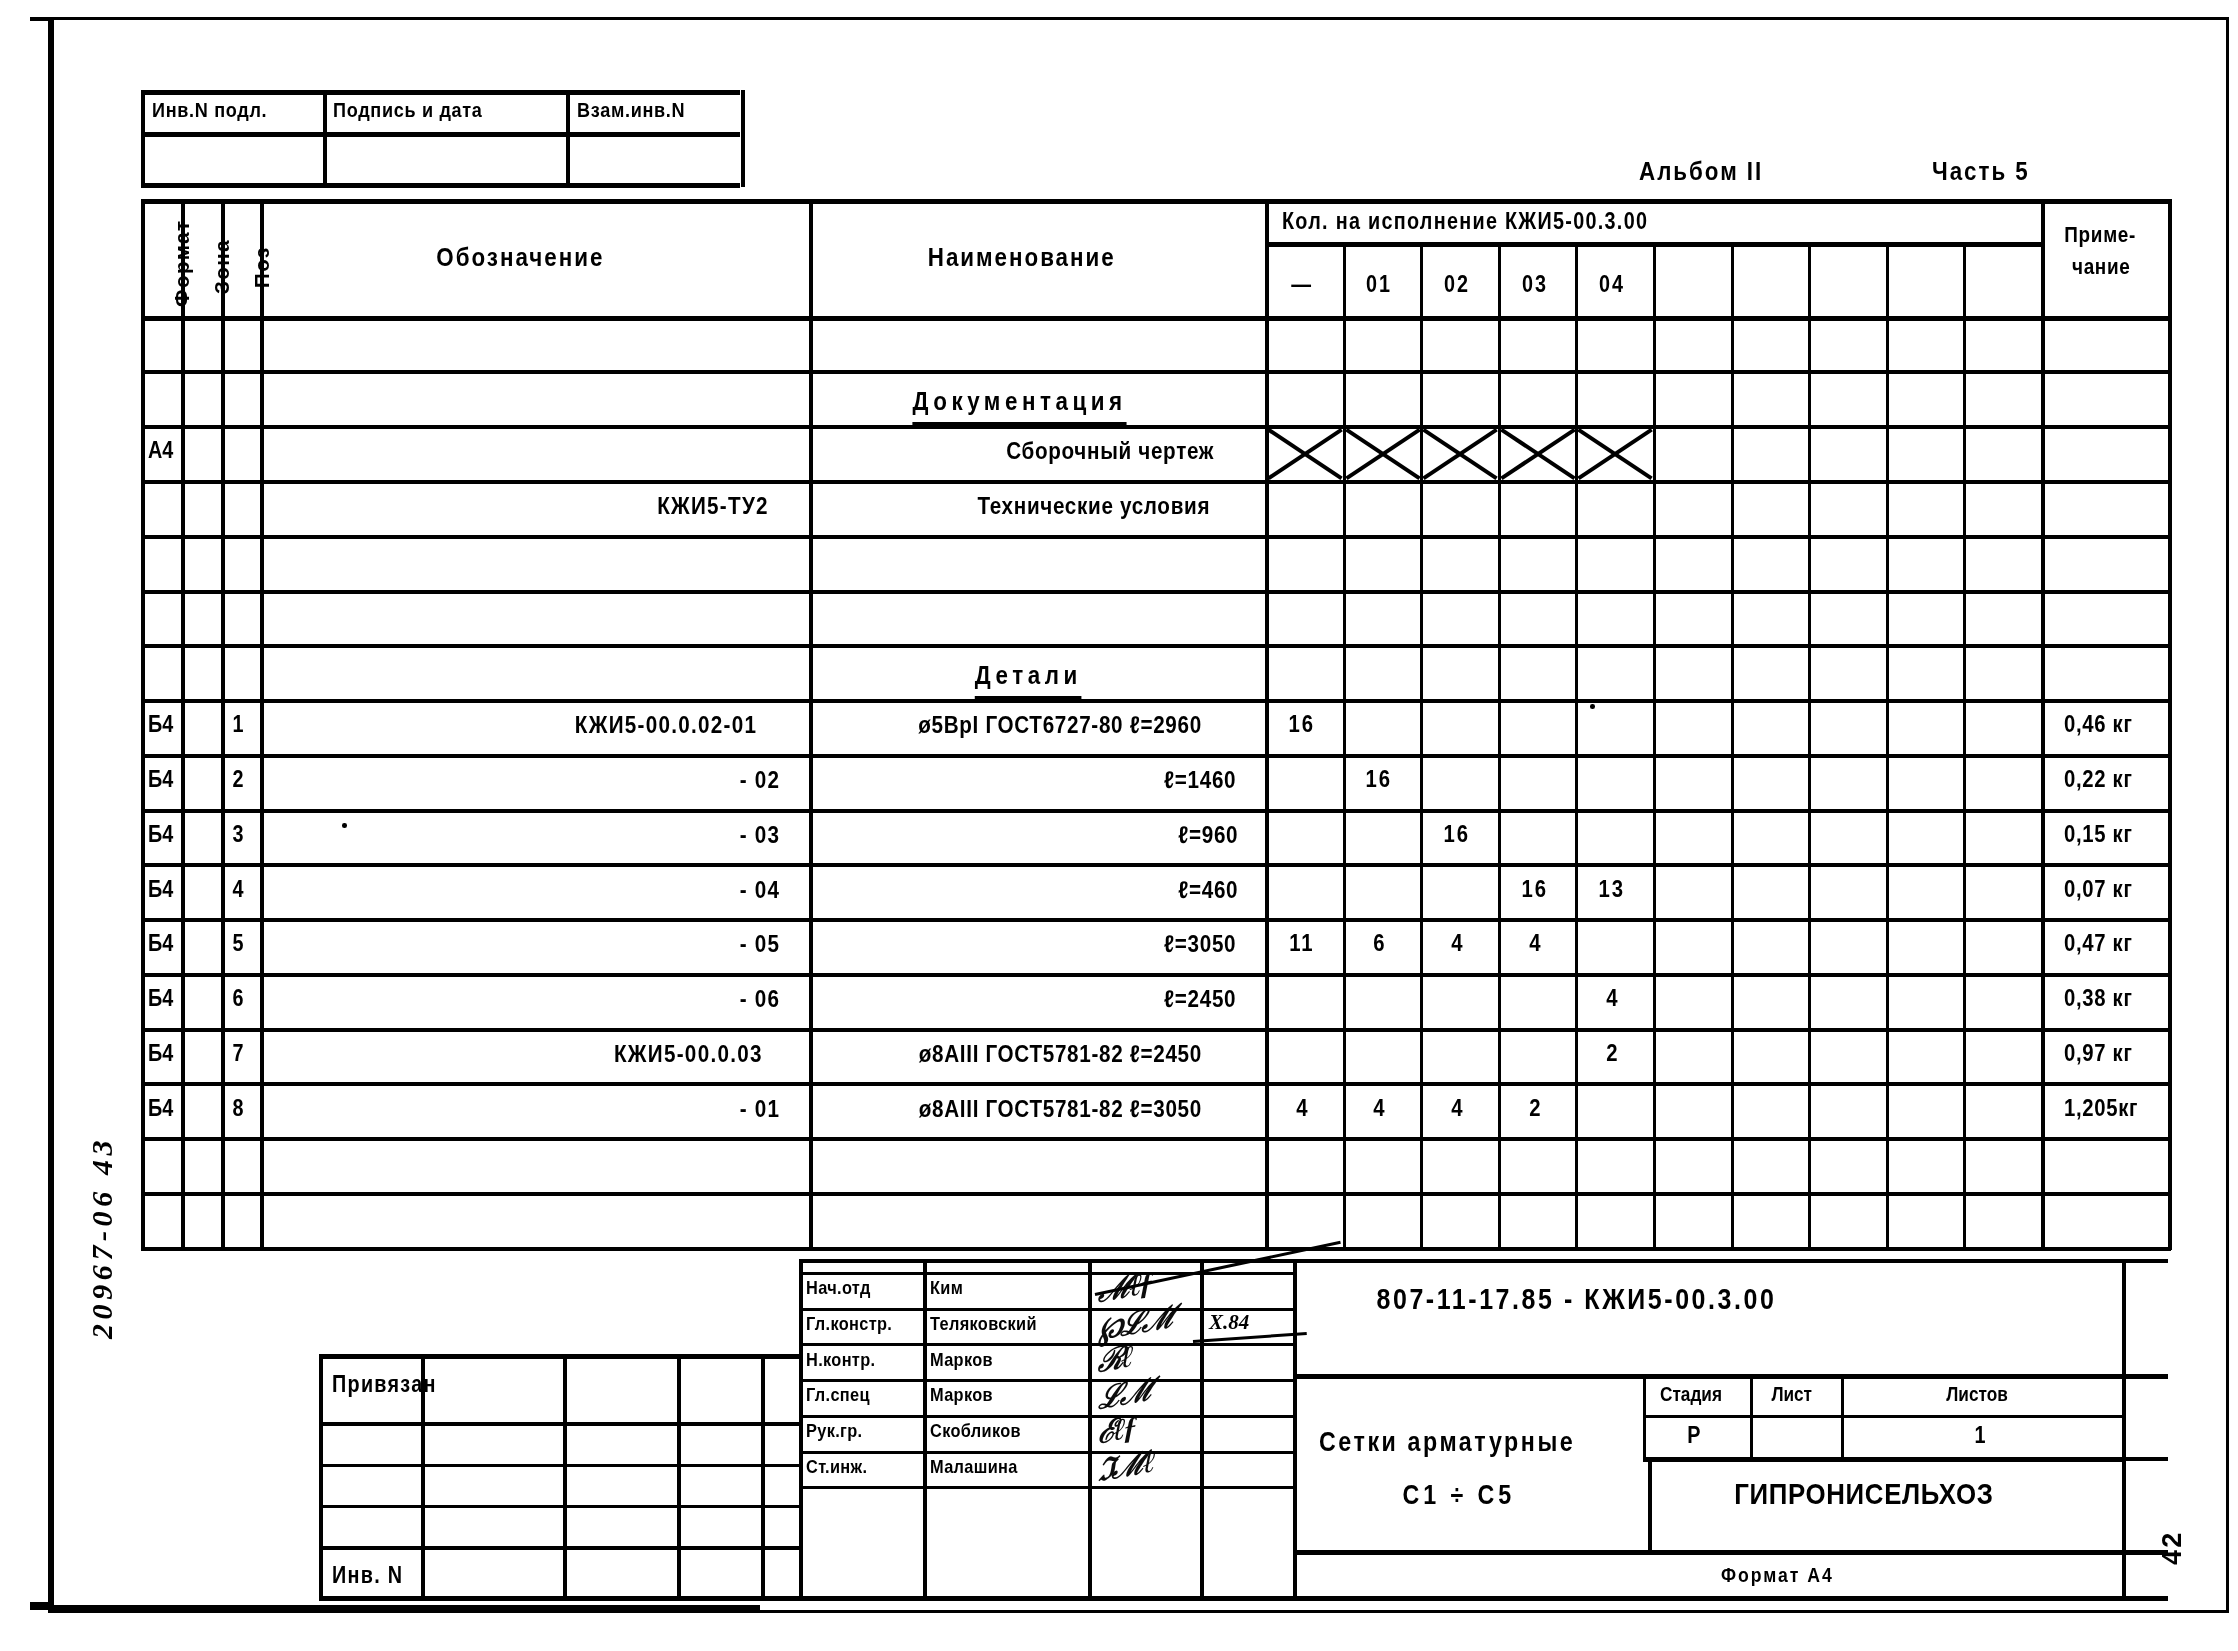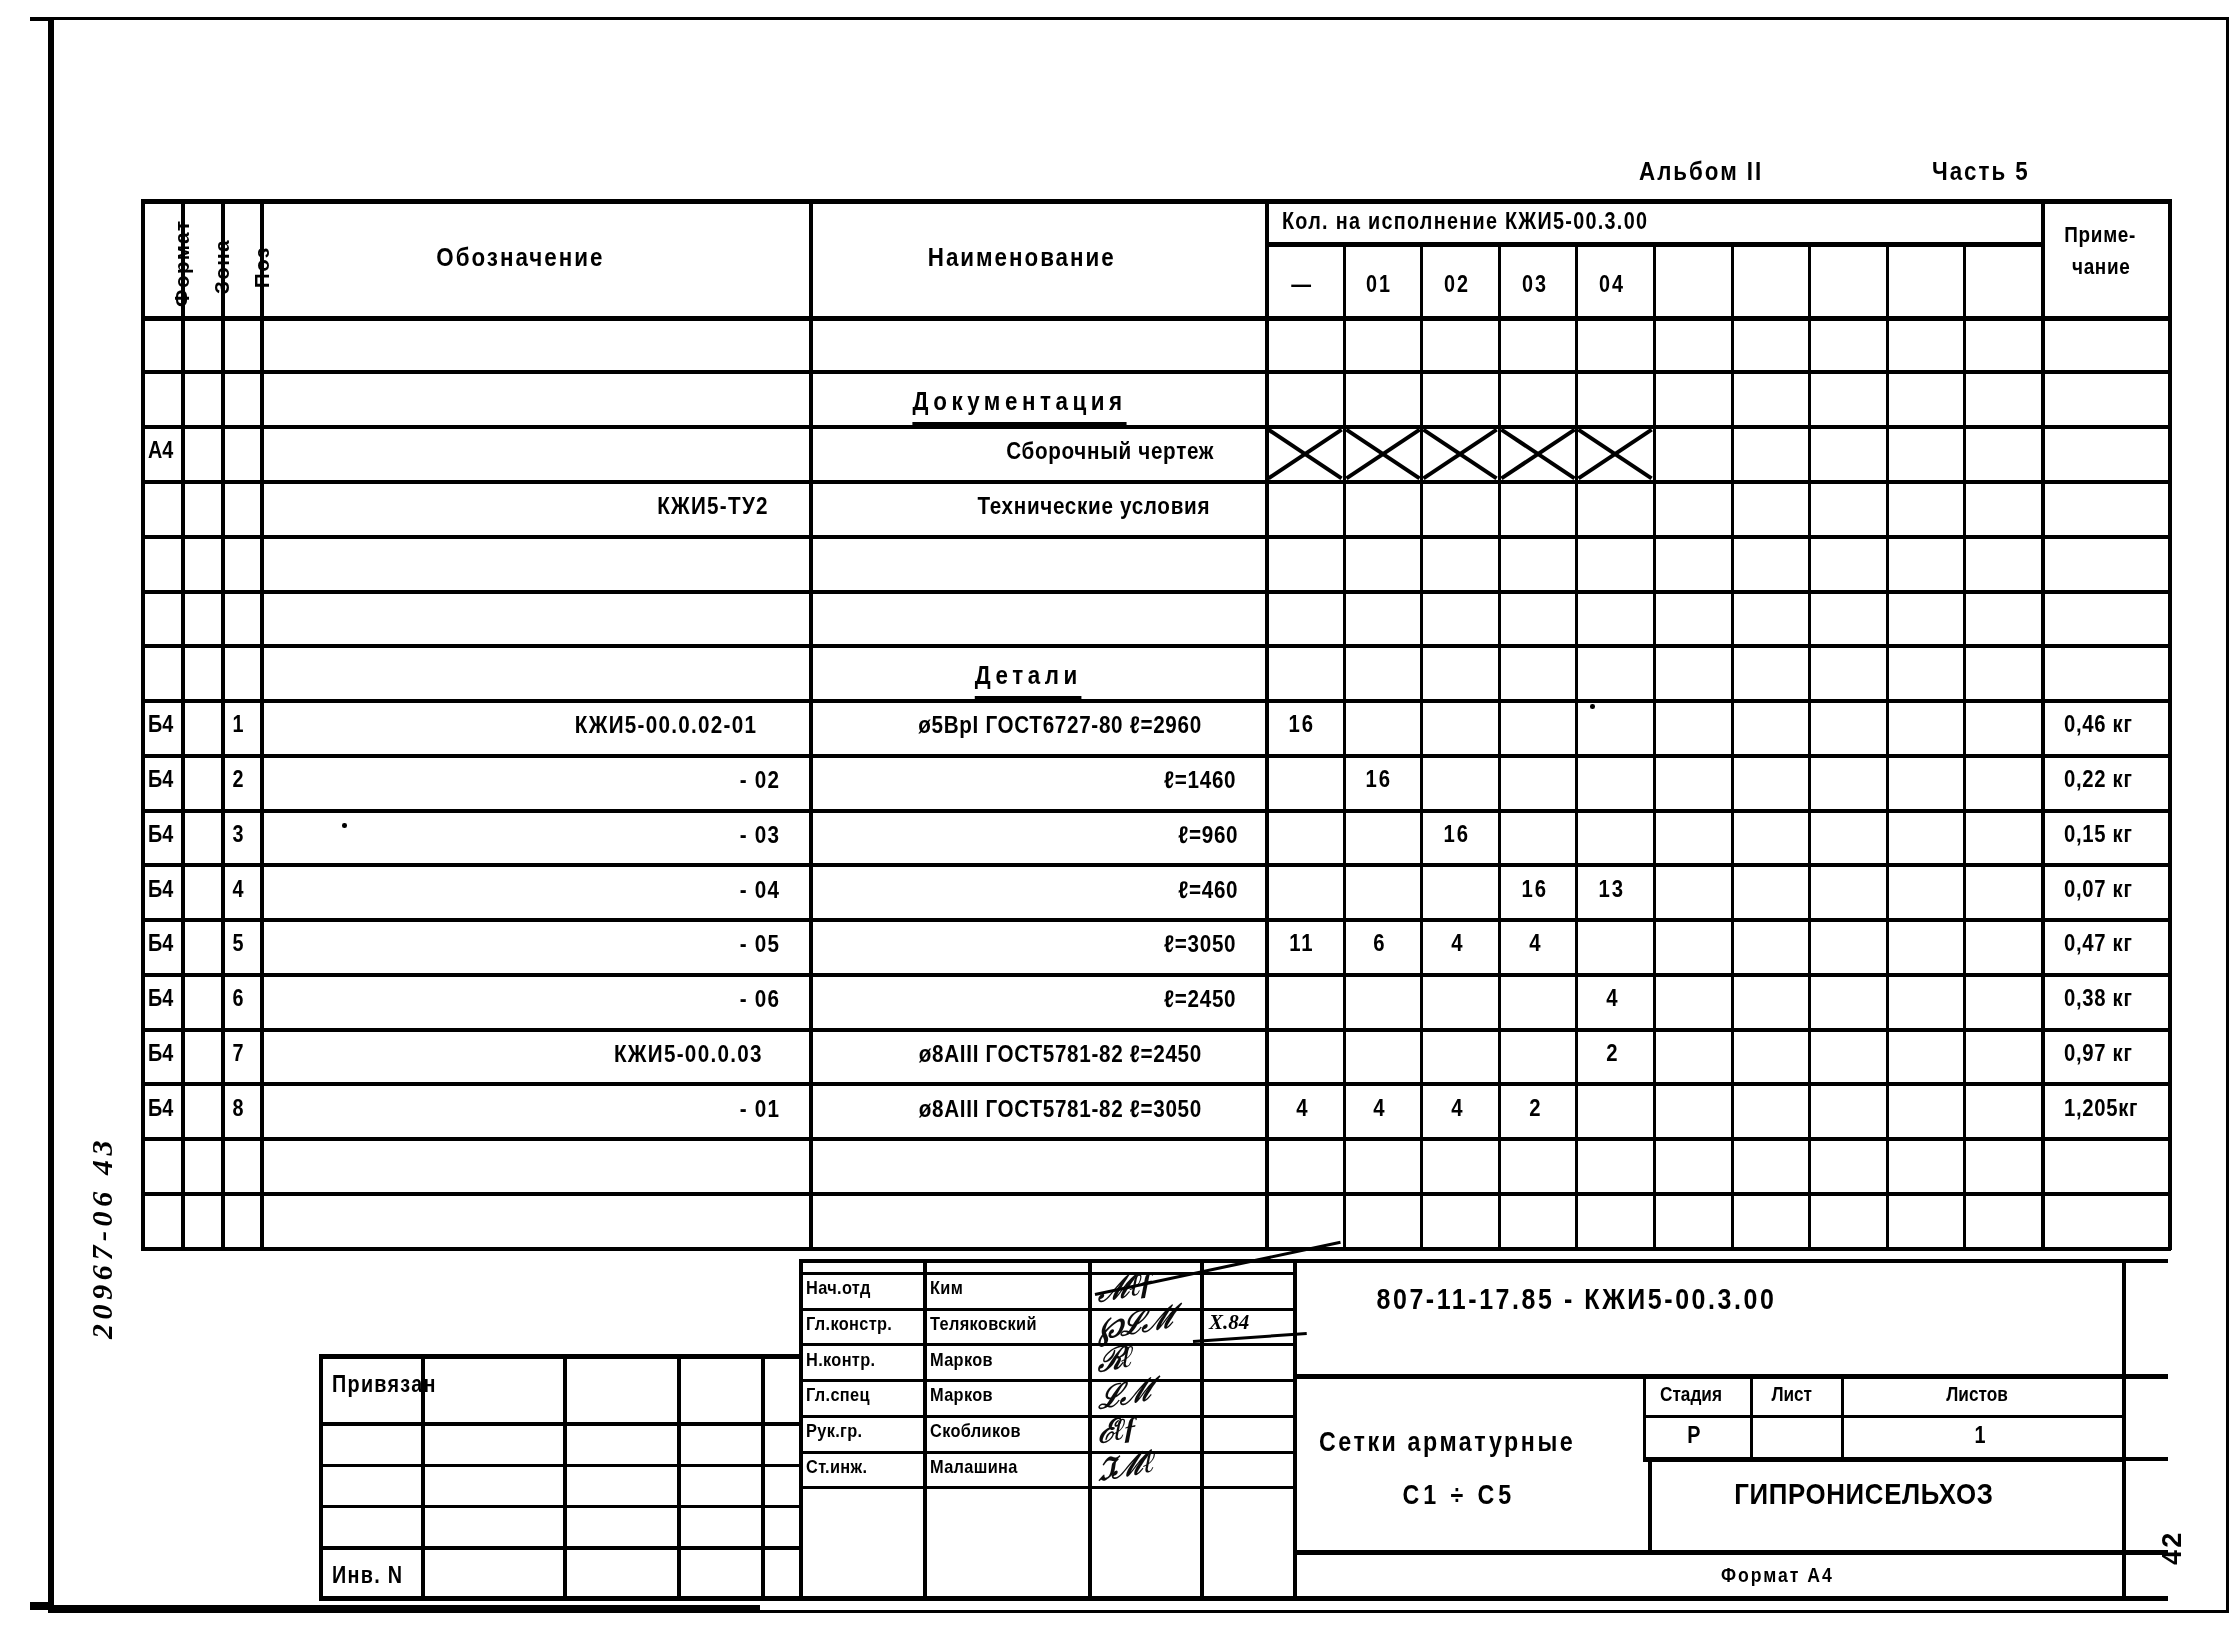--- a/index.html
+++ b/index.html
@@ -36,20 +36,32 @@
 </head>
 <body>
 
 <div class="sheet">
 
   <div class="frame-outer"></div>
   <div class="frame-left-tick"></div>
   <div class="frame-left-tick2"></div>
   <div class="frame-bottom-ext"></div>
 
+  <div id="top-stamp" style="position: absolute; left: 0px; top: 0px; width: 2239px; height: 190px;">
+      <div class="v" style="position: absolute; left: 141px; top: 90px; width: 599px; height: 5.3px; background: rgb(0, 0, 0);"></div>
+      <div class="v" style="position: absolute; left: 141px; top: 132px; width: 599px; height: 5.3px; background: rgb(0, 0, 0);"></div>
+      <div class="v" style="position: absolute; left: 141px; top: 183px; width: 599px; height: 4.6px; background: rgb(0, 0, 0);"></div>
+      <div class="v" style="position: absolute; left: 141px; top: 90px; width: 3.8px; height: 97px; background: rgb(0, 0, 0);"></div>
+      <div class="v" style="position: absolute; left: 323px; top: 90px; width: 3.8px; height: 97px; background: rgb(0, 0, 0);"></div>
+      <div class="v" style="position: absolute; left: 566px; top: 90px; width: 3.8px; height: 97px; background: rgb(0, 0, 0);"></div>
+      <div class="v" style="position: absolute; left: 741px; top: 90px; width: 3.8px; height: 97px; background: rgb(0, 0, 0);"></div>
+      <div class="txt stencil" style="position: absolute; left: 152px; top: 98px; font-size: 21px; letter-spacing: 0.8px;">Инв.N подл.</div>
+      <div class="txt stencil" style="position: absolute; left: 333px; top: 98px; font-size: 21px; letter-spacing: 0.8px;">Подпись и дата</div>
+      <div class="txt stencil" style="position: absolute; left: 577px; top: 98px; font-size: 21px; letter-spacing: 0.8px;">Взам.инв.N</div>
+    </div>
 
   <div class="txt stencil" style="left:1639px;top:156px;font-size:26px;">Альбом II</div>
   <div class="txt stencil" style="left:1932px;top:156px;font-size:26px;">Часть 5</div>
 
   <div id="spec-table" style="position: absolute; left: 0px; top: 0px; width: 2239px; height: 1293px;">
       <div class="v" style="position: absolute; left: 141px; top: 199px; width: 2030px; height: 5.3px; background: rgb(0, 0, 0);"></div>
       <div class="v" style="position: absolute; left: 1265px; top: 242px; width: 776px; height: 5.3px; background: rgb(0, 0, 0);"></div>
       <div class="v" style="position: absolute; left: 141px; top: 316px; width: 2030px; height: 5.3px; background: rgb(0, 0, 0);"></div>
       <div class="v" style="position: absolute; left: 141px; top: 316px; width: 2030px; height: 3.8px; background: rgb(0, 0, 0);"></div>
       <div class="v" style="position: absolute; left: 141px; top: 370px; width: 2030px; height: 3.8px; background: rgb(0, 0, 0);"></div>

